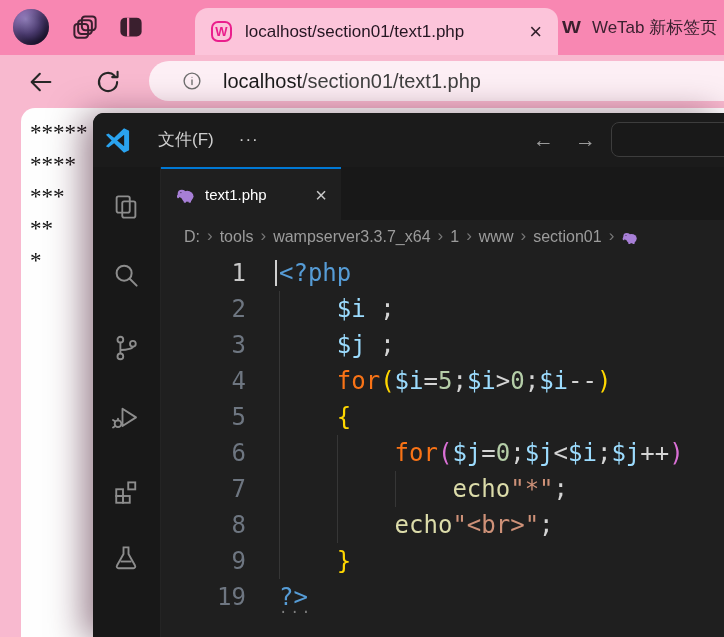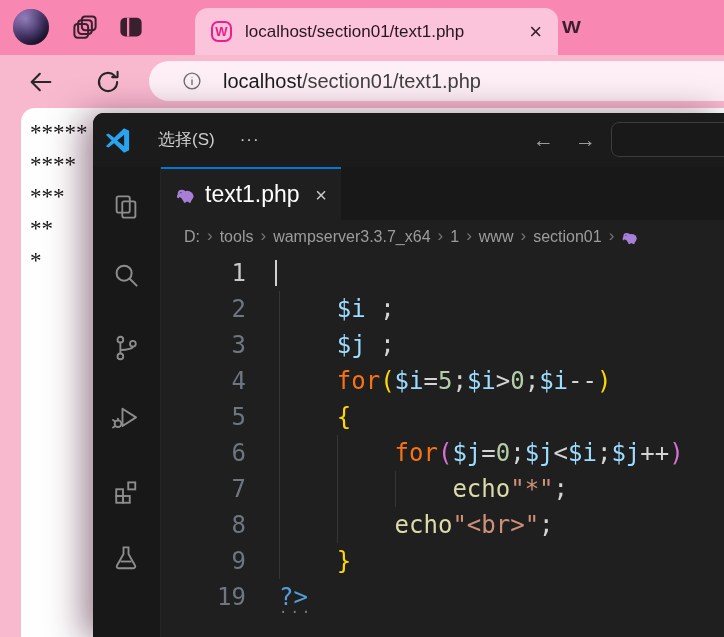--- a/index.html
+++ b/index.html
@@ -57,21 +57,21 @@
   .vsbody{display:flex;height:470px}
   .activitybar{width:67px;background:#181818;border-right:1px solid #242424;position:relative;flex-shrink:0}
   .act-icon{position:absolute;left:18px;width:30px;height:30px;color:#8d8d8d}
   .act-icon svg{width:100%;height:100%}
   .editor{flex:1;position:relative;background:#1f1f1f;min-width:0}
   .tabstrip{height:53px;background:#181818;display:flex}
   .vstab{width:180px;box-sizing:border-box;background:#1f1f1f;border-top:2px solid #0078d4;
     display:flex;align-items:center;padding:0 14px;gap:10px}
   .vstab .ficon{width:20px;height:20px;flex-shrink:0}
   .vstab .ficon svg{width:100%;height:100%}
-  .vstab-label{font-size:23px;color:#ffffff;white-space:nowrap}
+  .vstab-label{font-size:15px;color:#ffffff;white-space:nowrap}
   .vstab-close{margin-left:auto;font-size:20px;color:#c9c9c9;line-height:1}
   .breadcrumb{height:34px;display:flex;align-items:center;padding-left:23px;gap:7px;overflow:hidden;white-space:nowrap}
   .crumb{font-size:16px;color:#9c9c9c}
   .crumb-sep{font-size:17px;color:#787878;padding-bottom:2px}
   .crumb-icon{width:17px;height:17px;flex-shrink:0}
   .crumb-icon svg{width:100%;height:100%}
   
   .code{font-family:"DejaVu Sans Mono",monospace;font-size:24px;line-height:36px;padding-top:1px}
   .code-line{display:flex}
   .gutter{width:85px;flex-shrink:0;text-align:right;color:#6e7681}
@@ -104,20 +104,21 @@
   </div>
 
   <div class="tab-active">
     <span class="wampbox">W</span>
     <span class="tab-title">localhost/section01/text1.php</span>
     <span class="tab-close">×</span>
   </div>
 
   <div class="tab-wetab">
     <span class="wetab-w">W</span>
+    <span class="wetab-title">WeTab 新标签页</span>
   </div>
 </div>
 
 <div class="navbar">
   <div class="navbtn" style="left:27px">
     <svg viewBox="0 0 24 24" fill="none" stroke="currentColor" stroke-width="1.8" stroke-linecap="round" stroke-linejoin="round">
       <path d="M20 12H4.5"></path>
         <path d="M11 5l-7 7 7 7"></path>
     </svg>
   </div>
@@ -150,21 +151,21 @@
 </div>
 
 <div class="vscode">
   <div class="vstitle">
     <span class="vslogo">
       <svg viewBox="0 0 24 24">
           <path fill="#2aa3ef" fill-rule="evenodd" d="M17.8 1.2 9 9.6 3.9 5.8 1.7 6.9l5.1 5.1-5.1 5.1 2.2 1.1L9 14.4l8.8 8.4 4.5-2.2V3.4L17.8 1.2zm.1 5.7v10.2L11.7 12l6.2-5.1z"></path>
         </svg>
     </span>
     <div class="menubar">
-        <span class="menu-item">选择(S)</span>
+        <span class="menu-item">文件(F)</span>
       </div>
     <span class="menu-more">···</span>
     <span class="histbtn hist-back">←</span>
     <span class="histbtn hist-fwd">→</span>
     <div class="cmdbox"></div>
   </div>
 
   <div class="vsbody">
     <div class="activitybar">
         <div class="act-icon" style="top: 25px;"><svg viewBox="0 0 24 24" fill="none" stroke="currentColor" stroke-width="1.5">
@@ -235,21 +236,21 @@
                 <rect x="8.6" y="13.3" width="2.6" height="4.4" rx="1"></rect>
                 <rect x="13.4" y="13.3" width="2.6" height="4.4" rx="1"></rect>
                 <path d="M3.6 9c-1.7.6-2.2 2.8-1.1 4 .5.6 1.5.3 1.6-.5l.2-1.5z"></path>
               </g>
               <circle cx="5.9" cy="7.6" r="0.6" fill="#2d1b3e"></circle>
             </svg></span>
         </div>
       <div class="code">
           <div class="code-line">
             <span class="gutter active">1</span>
-            <span class="line-content"><span class="cursor"></span></span>
+            <span class="line-content"><span class="cursor"></span><span class="tk tk-tag">&lt;?php</span></span>
           </div>
           <div class="code-line">
             <span class="gutter">2</span>
             <span class="line-content"><span class="guide" style="left: calc(0ch + 33px);"></span><span class="tk tk-ws">    </span><span class="tk tk-var">$i</span><span class="tk tk-op"> ;</span></span>
           </div>
           <div class="code-line">
             <span class="gutter">3</span>
             <span class="line-content"><span class="guide" style="left: calc(0ch + 33px);"></span><span class="tk tk-ws">    </span><span class="tk tk-var">$j</span><span class="tk tk-op"> ;</span></span>
           </div>
           <div class="code-line">

